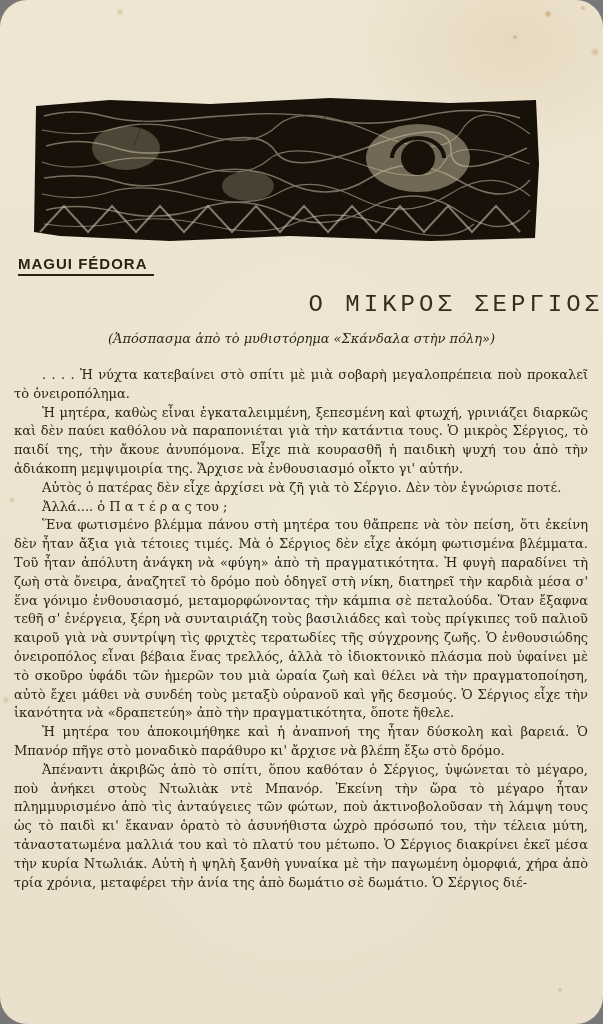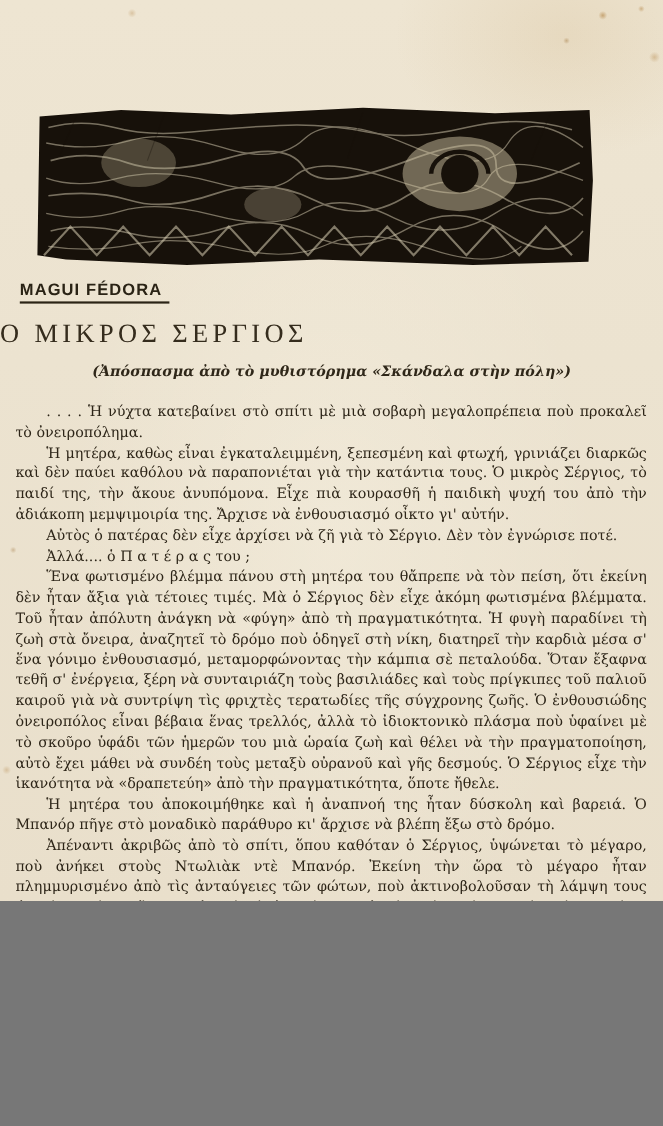--- a/index.html
+++ b/index.html
@@ -1,37 +1,38 @@
 <!DOCTYPE html>
 <html lang="el"><head>
 <meta charset="utf-8">
 <style>
   html,body { margin:0; padding:0; background:#8a8congo; }
   body { background:#777; }
   .page {
     position: relative;
     width: 603px;
-    height: 819px;
+    height: 1024px;
     margin: 0 auto;
     overflow: hidden;
     color: #2d251a;
     font-family: "DejaVu Serif", serif;
     background-color: #ece3d0;
     background-image:
       radial-gradient(circle 3px at 548px 14px, rgba(171,120,52,.55), rgba(171,120,52,0) 4px),
       radial-gradient(circle 2px at 583px 8px,  rgba(171,120,52,.45), rgba(171,120,52,0) 3px),
       radial-gradient(circle 4px at 595px 52px, rgba(171,120,52,.35), rgba(171,120,52,0) 5px),
       radial-gradient(circle 2px at 515px 37px, rgba(150,104,44,.4),  rgba(150,104,44,0) 3px),
       radial-gradient(circle 3px at 120px 12px, rgba(171,120,52,.3),  rgba(171,120,52,0) 4px),
       radial-gradient(circle 2px at 12px 500px, rgba(150,104,44,.35), rgba(150,104,44,0) 3px),
       radial-gradient(circle 3px at 6px 700px,  rgba(171,120,52,.3),  rgba(171,120,52,0) 4px),
       radial-gradient(circle 2px at 560px 990px,rgba(171,120,52,.35), rgba(171,120,52,0) 3px),
       radial-gradient(ellipse 220px 160px at 85% 4%, rgba(197,164,108,.18), rgba(197,164,108,0) 70%),
       radial-gradient(ellipse 300px 500px at 50% 60%, rgba(255,252,240,.25), rgba(255,252,240,0) 80%),
       linear-gradient(180deg, #eee5d2 0%, #ece3d0 40%, #e9dfcb 100%);
+    border-radius: 27px;
   }
   .engraving {
     position: absolute;
     left: 30px; top: 94px;
     width: 512px; height: 152px;
   }
   .author {
     position: absolute;
     left: 18px; top: 255px;
     font-family: "Liberation Sans", sans-serif;
@@ -40,35 +41,35 @@
     letter-spacing: 1px;
     color: #2a2315;
     border-bottom: 2px solid #2a2315;
     padding: 0 6px 2px 0;
   }
   .title {
     position: absolute;
     left: 0; top: 291px;
     width: 100%;
     margin: 0;
-    text-align: left;
-    font-family: Liberation Serif, serif;
+    text-align: right;
+    font-family: Liberation Mono, monospace;
     font-weight: normal;
     font-size: 24px;
     letter-spacing: 4px;
     color: #352c1d;
   }
   .subtitle {
     position: absolute;
     left: 0; top: 331px;
     width: 100%;
     text-align: center;
     font-family: "DejaVu Serif", serif;
     font-style: italic;
-    font-weight: bold;
+    font-weight: normal;
     font-size: 13px;
     color: #2f2719;
   }
   .body-text {
     position: absolute;
     left: 14px; top: 366px;
     width: 574px;
     bottom: 0;
     font-size: 13px;
     line-height: 18.8px;

